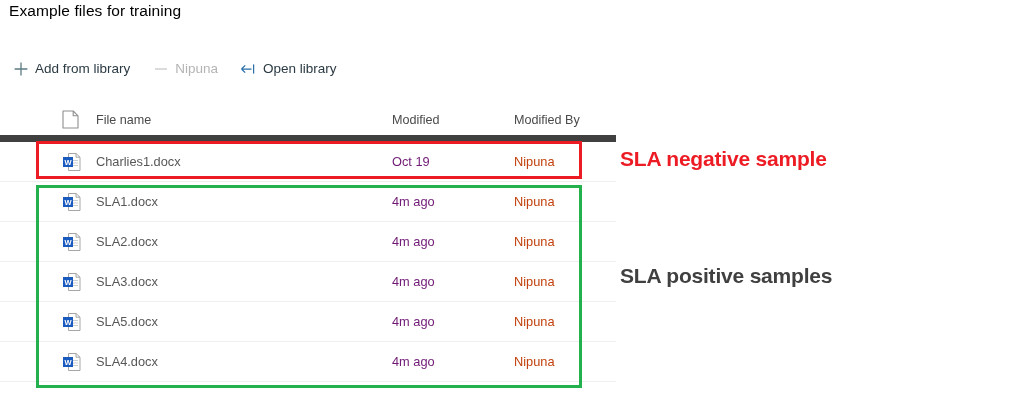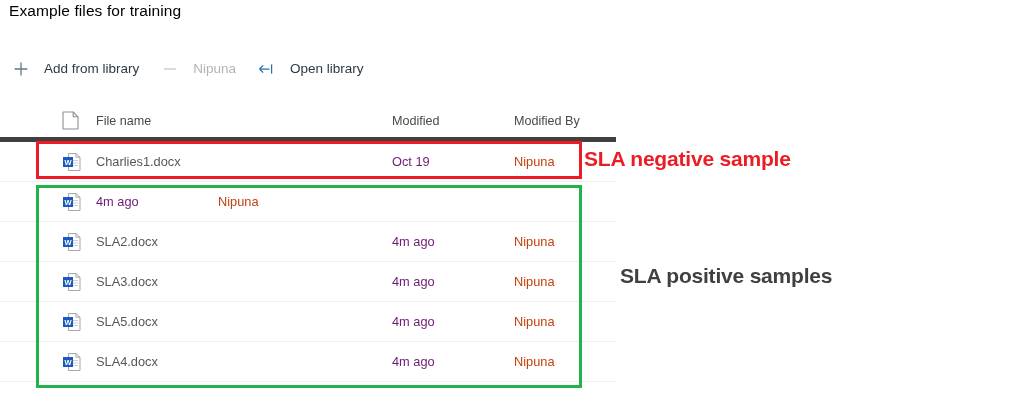--- a/index.html
+++ b/index.html
@@ -44,21 +44,20 @@
     height: 24px;
     padding: 0 8px 0 0;
     margin-right: 14px;
     background: transparent;
     border: 0;
     font-family: "Liberation Sans", sans-serif;
     font-size: 13.5px;
     color: #2b3a43;
     cursor: pointer;
     white-space: nowrap;
-    gap: 9px;
   }
   .cmd-btn.disabled {
     color: #b4b4b4;
     cursor: default;
   }
   .cmd-btn .cmd-icon {
     display: inline-flex;
     align-items: center;
     justify-content: center;
     width: 18px;
@@ -78,21 +77,21 @@
   .row {
     position: relative;
     height: 40px;
     display: flex;
     align-items: center;
     border-bottom: 1px solid #f0efef;
     box-sizing: border-box;
   }
   .row.header {
     height: 38px;
-    border-bottom: 5px solid #404040;
+    border-bottom: 7px solid #404040;
   }
   .col-icon {
     width: 96px;
     flex: none;
     display: flex;
     align-items: center;
     justify-content: flex-start;
     padding-left: 62px;
     box-sizing: border-box;
   }
@@ -153,21 +152,21 @@
   
   .anno-label {
     position: absolute;
     font-family: "Liberation Sans", sans-serif;
     font-weight: bold;
     font-size: 21px;
     letter-spacing: -0.2px;
     white-space: nowrap;
   }
   .anno-label.negative {
-    left: 584px;
+    left: 620px;
     top: 147px;
     color: #ED1C24;
   }
   .anno-label.positive {
     left: 620px;
     top: 264px;
     color: #404040;
   }
 </style>
 </head>
@@ -245,20 +244,21 @@
       <span>
         <svg class="doc-icon" viewBox="0 0 20 20" aria-hidden="true">
           <path d="M6.5 1.5 H14 L18 5.2 V18.5 H6.5 Z" fill="#ffffff" stroke="#a6a6a6" stroke-width="1"></path>
           <path d="M14 1.5 V5.2 H18" fill="none" stroke="#a6a6a6" stroke-width="1"></path>
           <path d="M9.5 8.5 H16 M9.5 11 H16 M9.5 13.5 H16" stroke="#c9c9c9" stroke-width="0.9"></path>
           <rect x="1" y="5" width="10" height="10" fill="#185ABD"></rect>
           <text x="6" y="12.6" font-family="'Liberation Sans',sans-serif" font-size="7.5" font-weight="bold" fill="#ffffff" text-anchor="middle">W</text>
         </svg>
       </span>
     </div>
+    <div class="col-name">SLA1.docx</div>
     <div class="col-modified">4m ago</div>
     <div class="col-modifiedby">Nipuna</div>
   </div>
 
   <div class="row">
     <div class="col-icon">
       <span>
         <svg class="doc-icon" viewBox="0 0 20 20" aria-hidden="true">
           <path d="M6.5 1.5 H14 L18 5.2 V18.5 H6.5 Z" fill="#ffffff" stroke="#a6a6a6" stroke-width="1"></path>
           <path d="M14 1.5 V5.2 H18" fill="none" stroke="#a6a6a6" stroke-width="1"></path>

